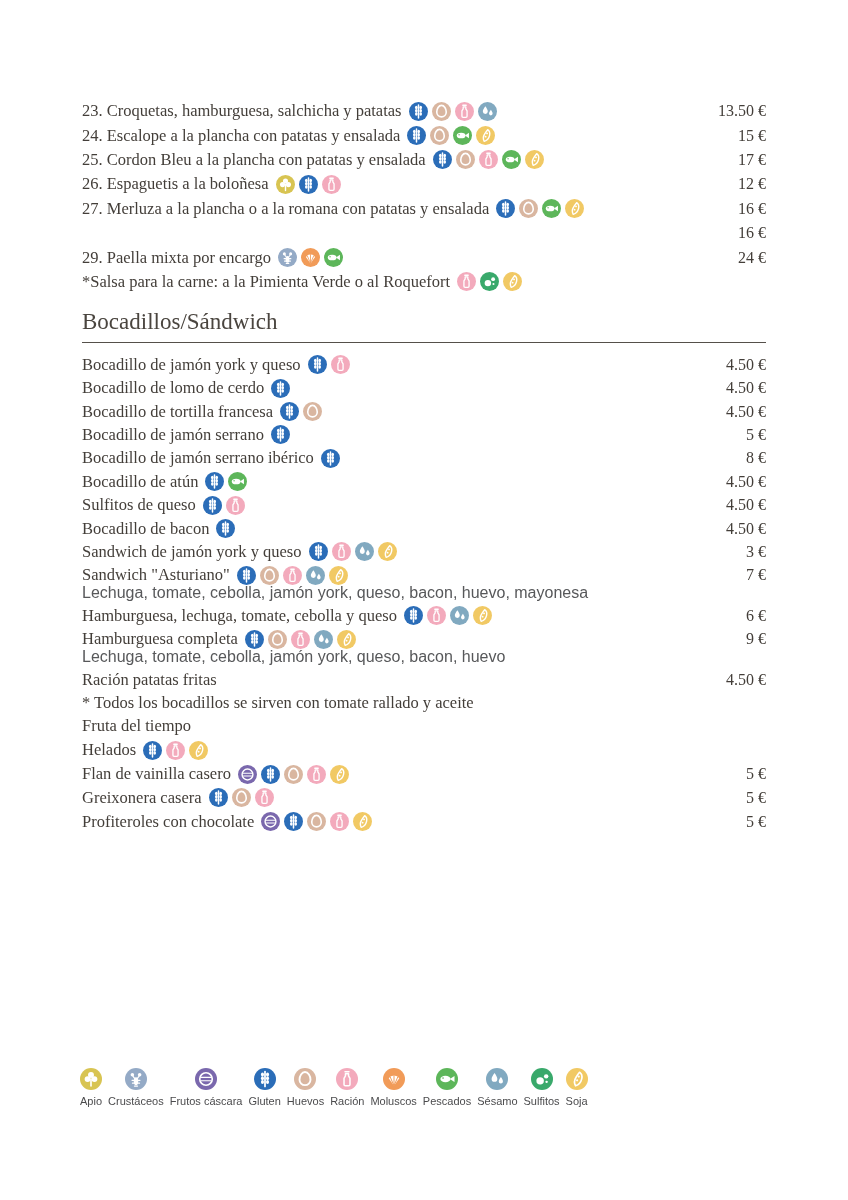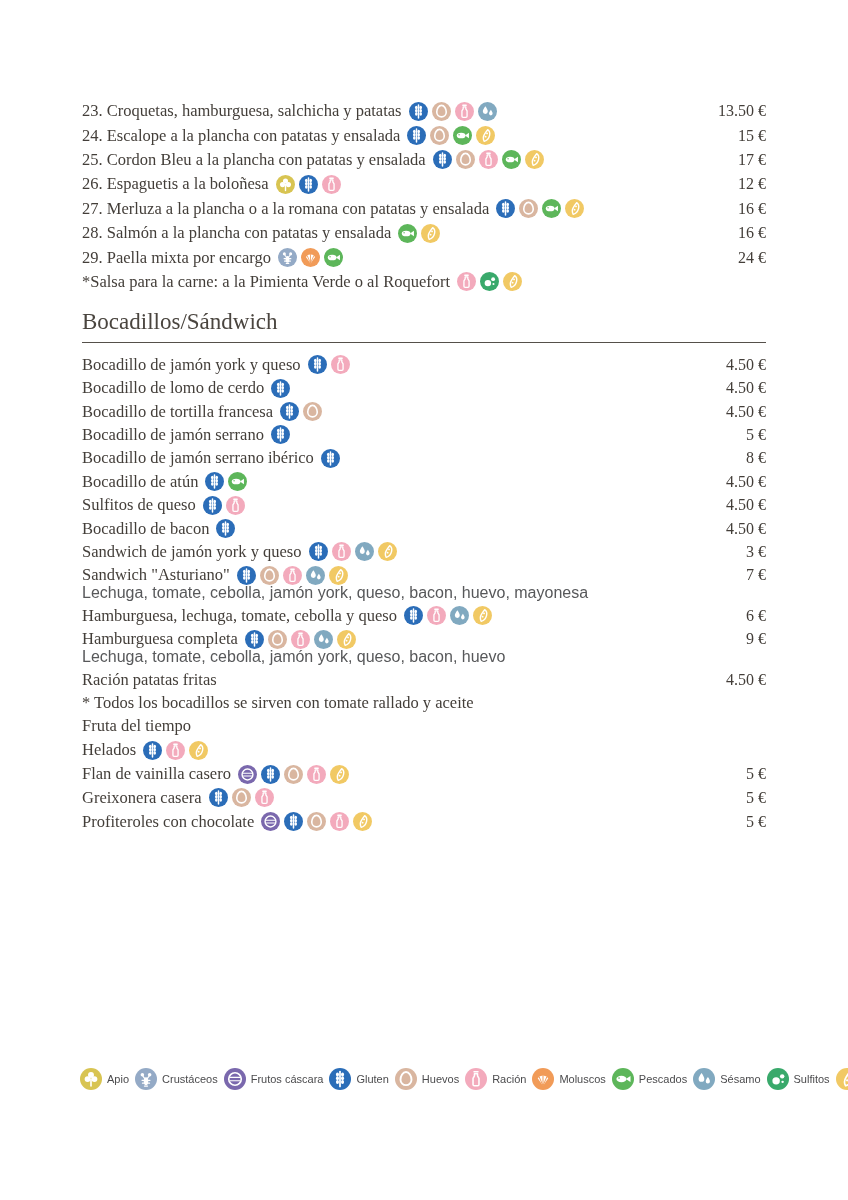--- a/index.html
+++ b/index.html
@@ -47,21 +47,21 @@
     color: #57585a;
     margin: -3px 0 2px 0;
   }
   .legend {
     position: absolute;
     left: 80px; top: 1068px;
     display: flex;
     align-items: flex-start;
     gap: 6px;
   }
-  .legend-item { display: flex; align-items: center; gap: 5px; }
+  .legend-item { display: flex; flex-direction: column; align-items: center; gap: 5px; }
   .legend-label {
     font-family: "Liberation Sans", sans-serif;
     font-size: 11px;
     color: #4b4b4d;
     white-space: nowrap;
   }
 </style>
 </head>
 <body>
 
@@ -247,39 +247,20 @@
                 <path d="M12.3 3.9c1.8 1.2 2.6 3.4 2 6-.7 3-2.9 5.5-5.6 6.3-1.3-2.3-1.2-5.2.3-7.6 1-1.7 2-3.2 3.3-4.7z" fill="none" stroke="#fff" stroke-width="1.5" stroke-linejoin="round"></path>
                 <circle cx="11.6" cy="7.8" r="1" fill="#fff"></circle>
                 <circle cx="10.1" cy="11.2" r="1" fill="#fff"></circle>
               </svg>
             </span>
           </span>
         </span>
         <span class="price">16 €</span>
       </div>
       <div class="menu-row s0">
-        <span class="row-left">
-          <span class="item-name">28. Salmón a la plancha con patatas y ensalada</span>
-          <span class="icons">
-            <span class="allergen-icon" style="background: rgb(93, 182, 90); color: rgb(93, 182, 90); width: 19px; height: 19px;">
-              <svg viewBox="0 0 20 20" aria-hidden="true">
-                <ellipse cx="8.6" cy="10" rx="4.6" ry="3" fill="#fff"></ellipse>
-                <path d="M12.6 10l4.2-2.8v5.6z" fill="#fff"></path>
-                <circle cx="6.4" cy="9.2" r="0.7" fill="currentColor"></circle>
-              </svg>
-            </span>
-            <span class="allergen-icon" style="background: rgb(241, 201, 100); color: rgb(241, 201, 100); width: 19px; height: 19px;">
-              <svg viewBox="0 0 20 20" aria-hidden="true">
-                <path d="M12.3 3.9c1.8 1.2 2.6 3.4 2 6-.7 3-2.9 5.5-5.6 6.3-1.3-2.3-1.2-5.2.3-7.6 1-1.7 2-3.2 3.3-4.7z" fill="none" stroke="#fff" stroke-width="1.5" stroke-linejoin="round"></path>
-                <circle cx="11.6" cy="7.8" r="1" fill="#fff"></circle>
-                <circle cx="10.1" cy="11.2" r="1" fill="#fff"></circle>
-              </svg>
-            </span>
-          </span>
-        </span>
         <span class="price">16 €</span>
       </div>
       <div class="menu-row s0">
         <span class="row-left">
           <span class="item-name">29. Paella mixta por encargo</span>
           <span class="icons">
             <span class="allergen-icon" style="background: rgb(148, 170, 198); color: rgb(148, 170, 198); width: 19px; height: 19px;">
               <svg viewBox="0 0 20 20" aria-hidden="true">
                 <ellipse cx="10" cy="12" rx="2" ry="3.6" fill="#fff"></ellipse>
                 <circle cx="6.7" cy="6.2" r="1.6" fill="#fff"></circle>

